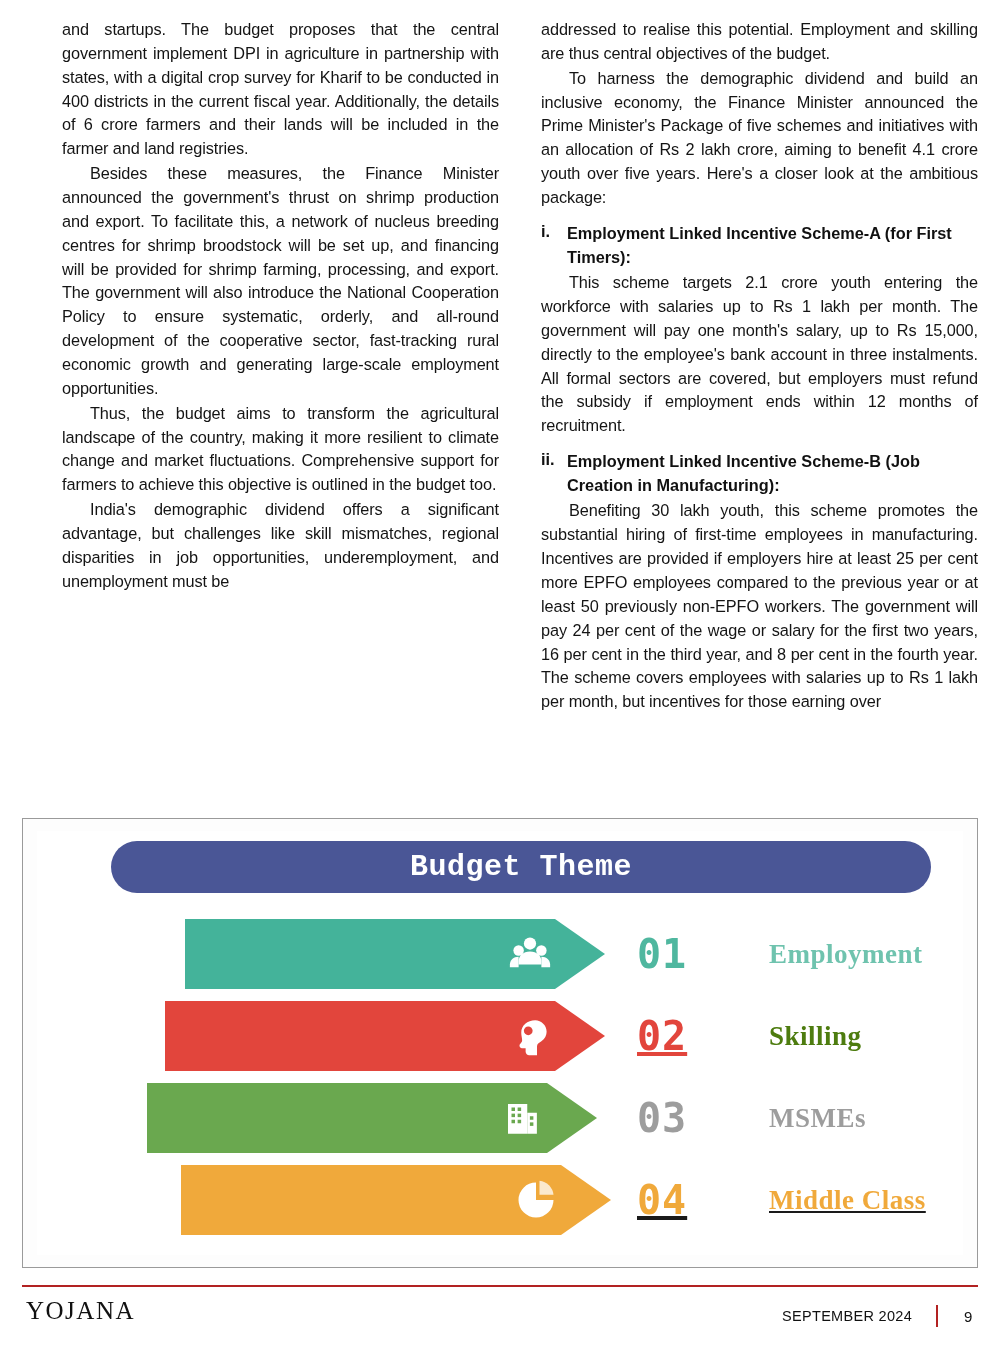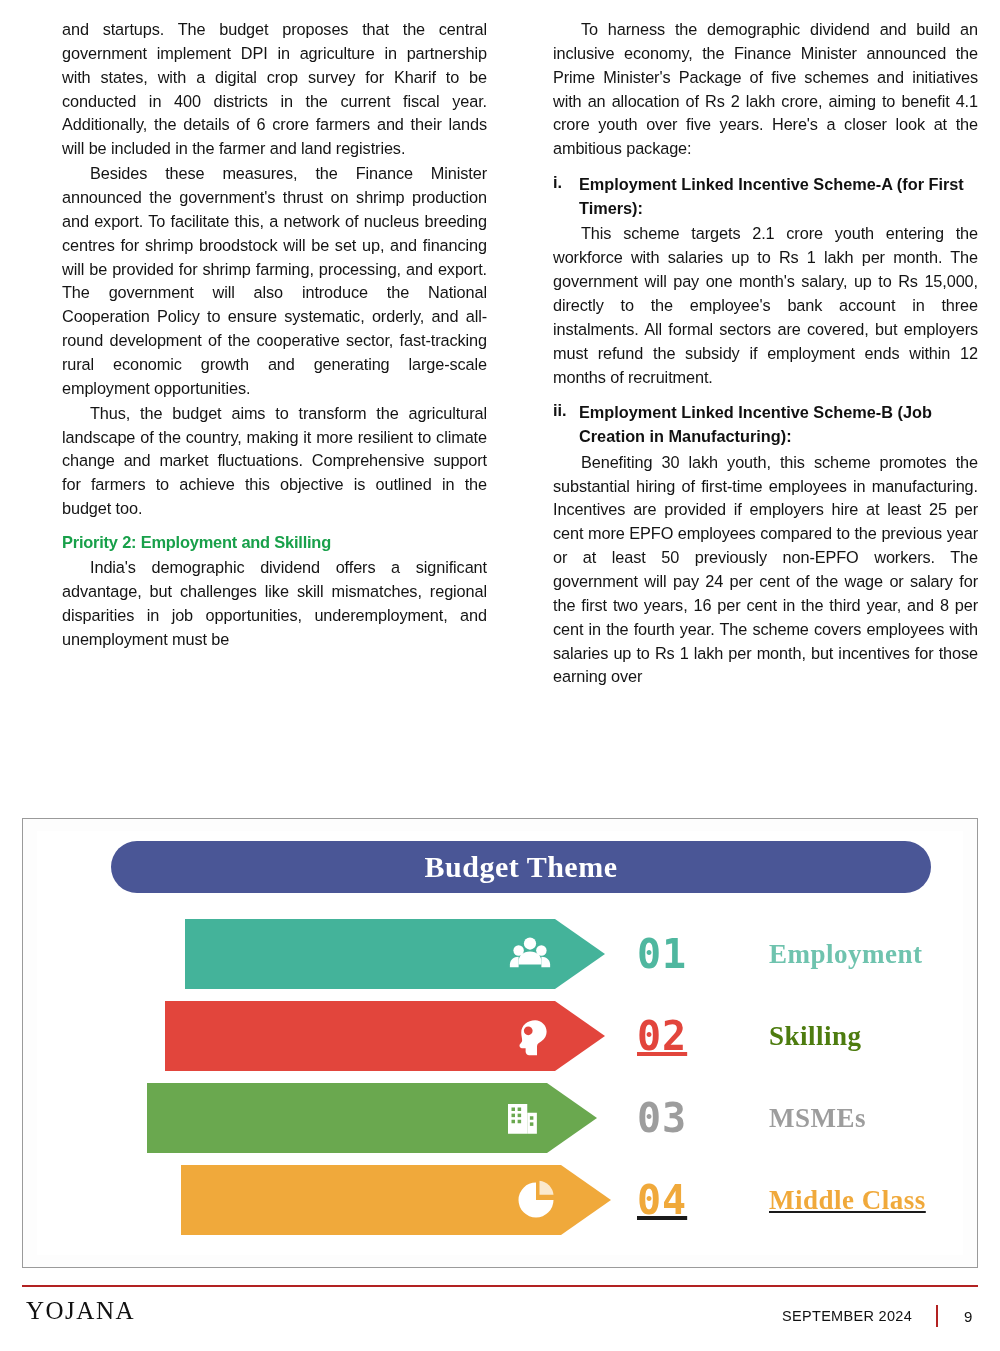--- a/index.html
+++ b/index.html
@@ -27,21 +27,21 @@
   }
 
   
   .columns {
     position: absolute;
     left: 40px;
     top: 8px;
     width: 916px;
     height: 790px;
     display: flex;
-    gap: 66px;
+    gap: 42px;
   }
   .col {
     width: 437px;
   }
   p.body {
     margin: 0 0 0 0;
     font-size: 16.3px;
     line-height: 1.465;
     text-align: justify;
     text-justify: inter-word;
@@ -104,21 +104,21 @@
     width: 820px;
     height: 52px;
     background: #4a5696;
     border-radius: 26px;
     display: flex;
     align-items: center;
     justify-content: center;
   }
   .theme-banner span {
     color: #ffffff;
-    font-family: Liberation Serif, serif;
+    font-family: Liberation Mono, monospace;
     font-weight: bold;
     font-size: 30px;
     letter-spacing: 0.5px;
   }
 
   .arrows {
     position: absolute;
     left: 100px;
     top: 88px;
     width: 470px;
@@ -234,25 +234,25 @@
 
 <div class="page">
   <div class="page-inner">
 
     <div class="columns">
 
       <div class="col">
         <p class="body">and startups. The budget proposes that the central government implement DPI in agriculture in partnership with states, with a digital crop survey for Kharif to be conducted in 400 districts in the current fiscal year. Additionally, the details of 6 crore farmers and their lands will be included in the farmer and land registries.</p>
         <p class="body indent">Besides these measures, the Finance Minister announced the government's thrust on shrimp production and export. To facilitate this, a network of nucleus breeding centres for shrimp broodstock will be set up, and financing will be provided for shrimp farming, processing, and export. The government will also introduce the National Cooperation Policy to ensure systematic, orderly, and all-round development of the cooperative sector, fast-tracking rural economic growth and generating large-scale employment opportunities.</p>
         <p class="body indent">Thus, the budget aims to transform the agricultural landscape of the country, making it more resilient to climate change and market fluctuations. Comprehensive support for farmers to achieve this objective is outlined in the budget too.</p>
-        <h3 class="section-head">Priority 2: Employment and Skilling</h3>
         <p class="body indent">India's demographic dividend offers a significant advantage, but challenges like skill mismatches, regional disparities in job opportunities, underemployment, and unemployment must be</p>
       </div>
 
       <div class="col">
+        <p class="body">addressed to realise this potential. Employment and skilling are thus central objectives of the budget.</p>
         <p class="body indent">To harness the demographic dividend and build an inclusive economy, the Finance Minister announced the Prime Minister's Package of five schemes and initiatives with an allocation of Rs 2 lakh crore, aiming to benefit 4.1 crore youth over five years. Here's a closer look at the ambitious package:</p>
 
         <div class="numbered">
           <div class="num">i.</div>
           <div class="txt">Employment Linked Incentive Scheme-A (for First Timers):</div>
         </div>
         <p class="body indent">This scheme targets 2.1 crore youth entering the workforce with salaries up to Rs 1 lakh per month. The government will pay one month's salary, up to Rs 15,000, directly to the employee's bank account in three instalments. All formal sectors are covered, but employers must refund the subsidy if employment ends within 12 months of recruitment.</p>
 
         <div class="numbered">
           <div class="num">ii.</div>

